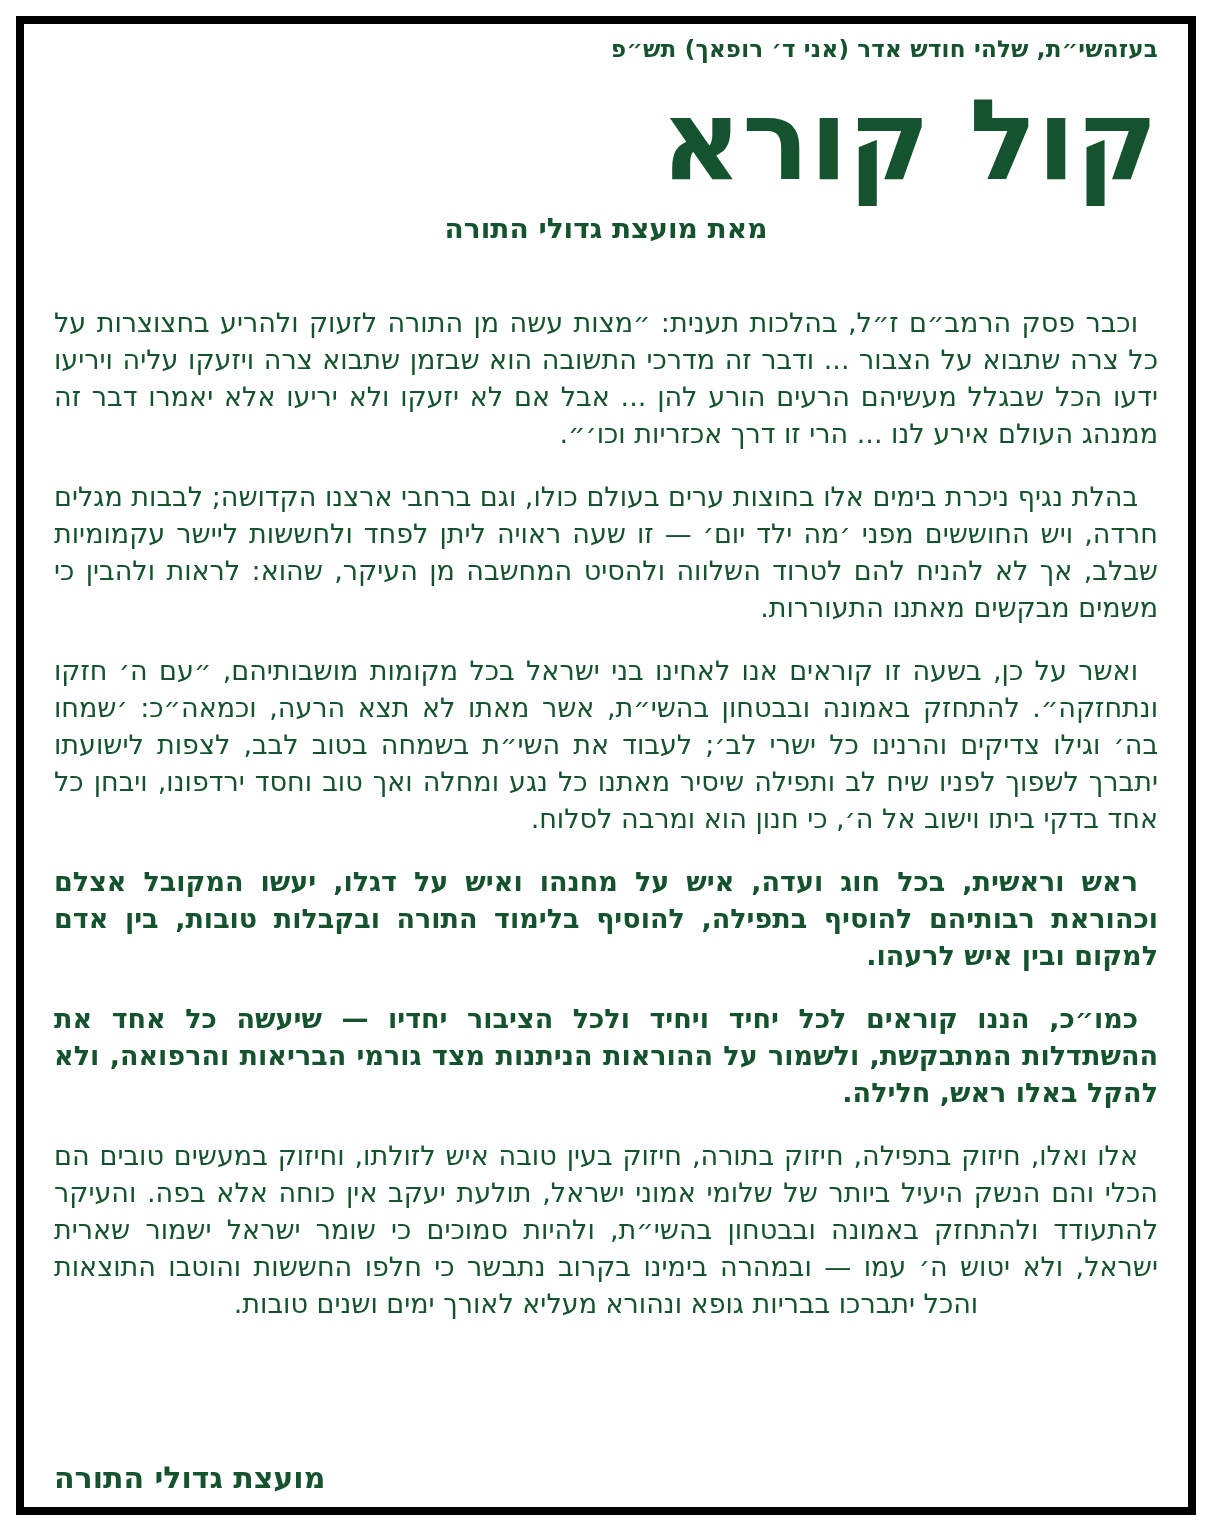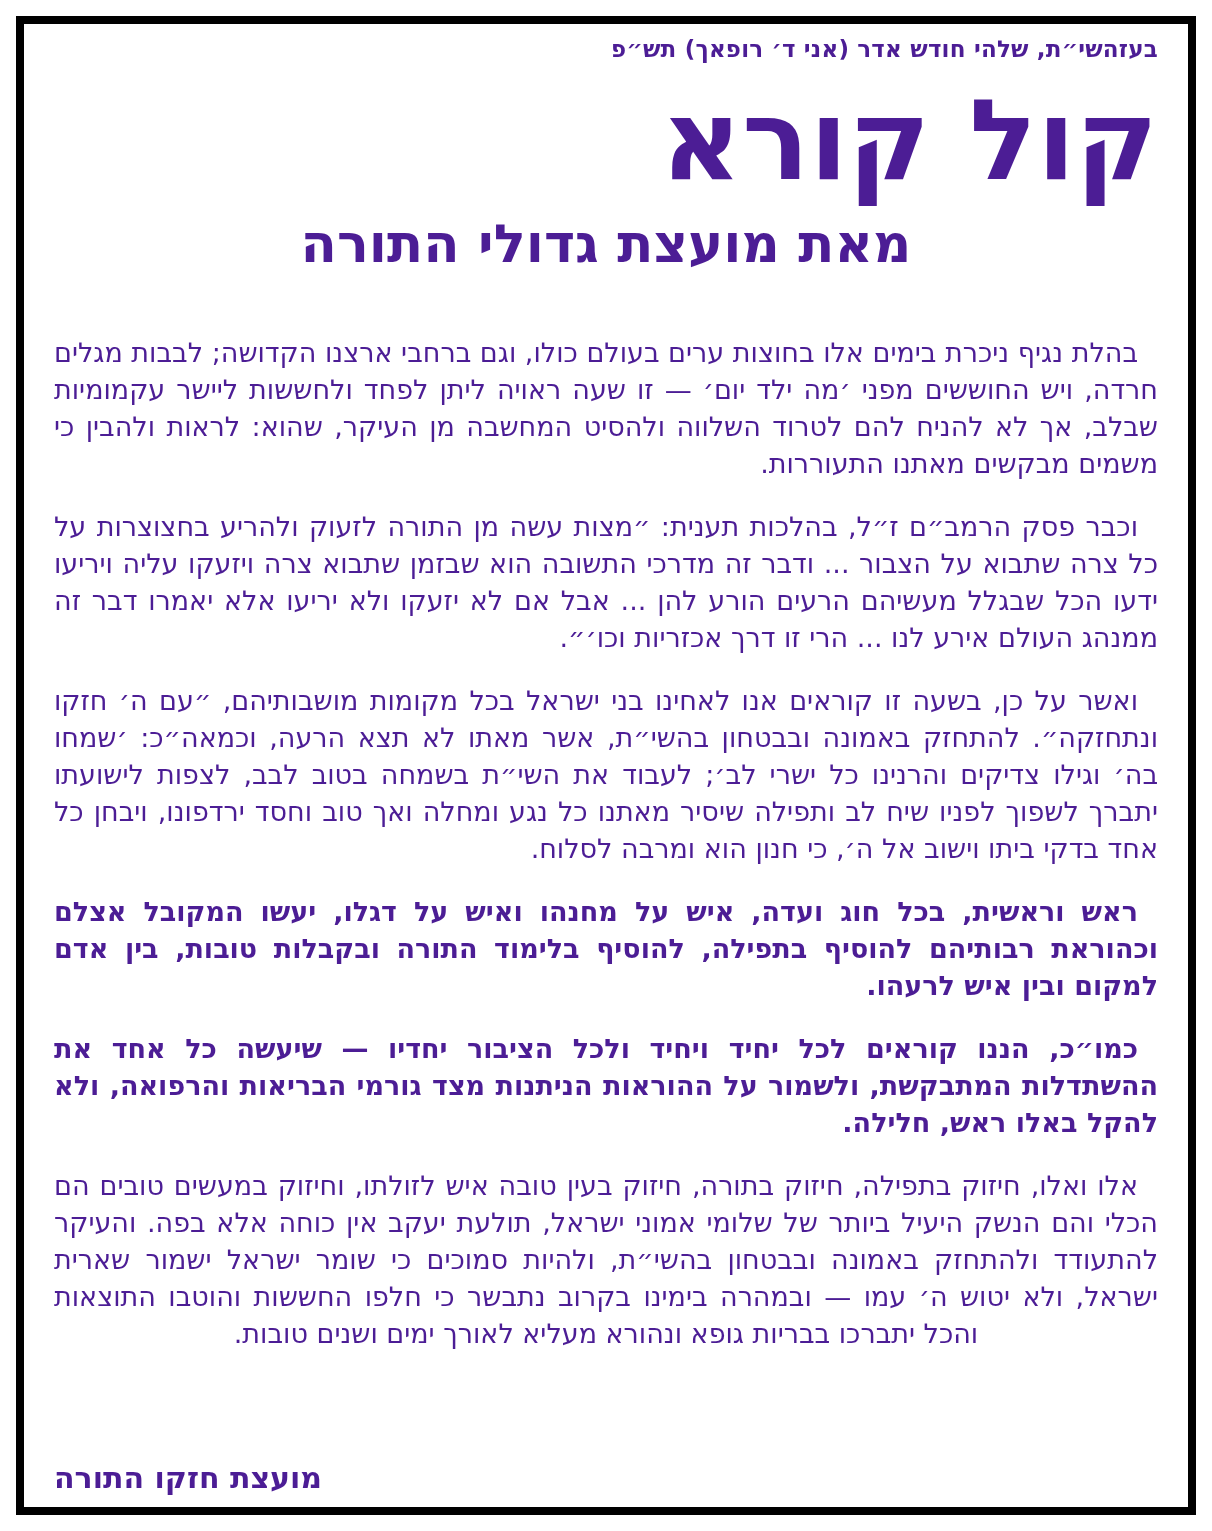--- a/index.html
+++ b/index.html
@@ -22,40 +22,40 @@
     width: 1164px;
     height: 1483px;
     border: 8px solid #000000;
     box-sizing: content-box;
   }
   .content {
     position: absolute;
     inset: 0;
     padding: 8px 30px 0 30px;
     direction: rtl;
-    color: #4c1d95;
+    color: #14532d;
   }
   .date-line {
     text-align: right;
     font-weight: 700;
     font-size: 23px;
     letter-spacing: 0.2px;
     margin-top: 4px;
   }
   .title {
     text-align: right;
     font-weight: 700;
     font-size: 112px;
     line-height: 1.25;
     margin: 8px 0 0 0;
   }
   .subtitle {
     text-align: center;
     font-weight: 700;
-    font-size: 53px;
+    font-size: 28px;
     line-height: 1.2;
     margin-top: 2px;
   }
   .verse-heading {
     text-align: center;
     font-weight: 700;
     font-size: 44px;
     line-height: 1.2;
     margin-top: 52px;
   }
@@ -96,25 +96,25 @@
     <div class="content">
 
       <div class="date-line">בעזהשי״ת, שלהי חודש אדר (אני ד׳ רופאך) תש״פ</div>
 
       <h1 class="title">קול קורא</h1>
 
       <div class="subtitle">מאת מועצת גדולי התורה</div>
 
 
       <div class="body-text">
+        <p class="para">וכבר פסק הרמב״ם ז״ל, בהלכות תענית: ״מצות עשה מן התורה לזעוק ולהריע בחצוצרות על כל צרה שתבוא על הצבור ... ודבר זה מדרכי התשובה הוא שבזמן שתבוא צרה ויזעקו עליה ויריעו ידעו הכל שבגלל מעשיהם הרעים הורע להן ... אבל אם לא יזעקו ולא יריעו אלא יאמרו דבר זה ממנהג העולם אירע לנו ... הרי זו דרך אכזריות וכו׳״.</p>
         <p class="para">בהלת נגיף ניכרת בימים אלו בחוצות ערים בעולם כולו, וגם ברחבי ארצנו הקדושה; לבבות מגלים חרדה, ויש החוששים מפני ׳מה ילד יום׳ — זו שעה ראויה ליתן לפחד ולחששות ליישר עקמומיות שבלב, אך לא להניח להם לטרוד השלווה ולהסיט המחשבה מן העיקר, שהוא: לראות ולהבין כי משמים מבקשים מאתנו התעוררות.</p>
-        <p class="para">וכבר פסק הרמב״ם ז״ל, בהלכות תענית: ״מצות עשה מן התורה לזעוק ולהריע בחצוצרות על כל צרה שתבוא על הצבור ... ודבר זה מדרכי התשובה הוא שבזמן שתבוא צרה ויזעקו עליה ויריעו ידעו הכל שבגלל מעשיהם הרעים הורע להן ... אבל אם לא יזעקו ולא יריעו אלא יאמרו דבר זה ממנהג העולם אירע לנו ... הרי זו דרך אכזריות וכו׳״.</p>
         <p class="para">ואשר על כן, בשעה זו קוראים אנו לאחינו בני ישראל בכל מקומות מושבותיהם, ״עם ה׳ חזקו ונתחזקה״. להתחזק באמונה ובבטחון בהשי״ת, אשר מאתו לא תצא הרעה, וכמאה״כ: ׳שמחו בה׳ וגילו צדיקים והרנינו כל ישרי לב׳; לעבוד את השי״ת בשמחה בטוב לבב, לצפות לישועתו יתברך לשפוך לפניו שיח לב ותפילה שיסיר מאתנו כל נגע ומחלה ואך טוב וחסד ירדפונו, ויבחן כל אחד בדקי ביתו וישוב אל ה׳, כי חנון הוא ומרבה לסלוח.</p>
         <p class="para bold">ראש וראשית, בכל חוג ועדה, איש על מחנהו ואיש על דגלו, יעשו המקובל אצלם וכהוראת רבותיהם להוסיף בתפילה, להוסיף בלימוד התורה ובקבלות טובות, בין אדם למקום ובין איש לרעהו.</p>
         <p class="para bold underlined">כמו״כ, הננו קוראים לכל יחיד ויחיד ולכל הציבור יחדיו — שיעשה כל אחד את ההשתדלות המתבקשת, ולשמור על ההוראות הניתנות מצד גורמי הבריאות והרפואה, ולא להקל באלו ראש, חלילה.</p>
         <p class="para center-last">אלו ואלו, חיזוק בתפילה, חיזוק בתורה, חיזוק בעין טובה איש לזולתו, וחיזוק במעשים טובים הם הכלי והם הנשק היעיל ביותר של שלומי אמוני ישראל, תולעת יעקב אין כוחה אלא בפה. והעיקר להתעודד ולהתחזק באמונה ובבטחון בהשי״ת, ולהיות סמוכים כי שומר ישראל ישמור שארית ישראל, ולא יטוש ה׳ עמו — ובמהרה בימינו בקרוב נתבשר כי חלפו החששות והוטבו התוצאות והכל יתברכו בבריות גופא ונהורא מעליא לאורך ימים ושנים טובות.</p>
       </div>
 
-      <div class="signature">מועצת חזקו התורה</div>
+      <div class="signature">מועצת גדולי התורה</div>
 
     </div>
   </div>
 </div>
 
 </body></html>

